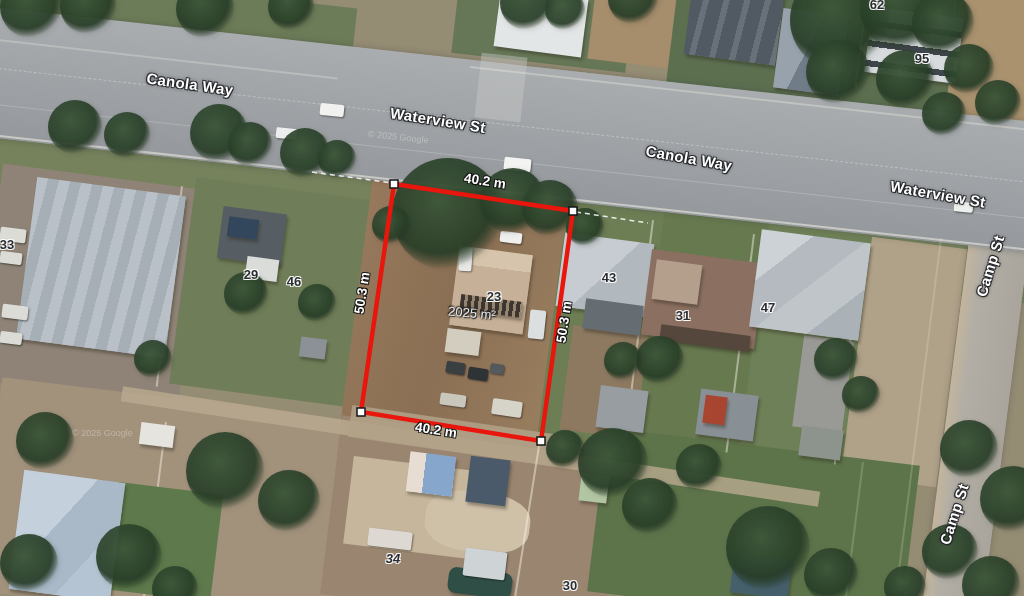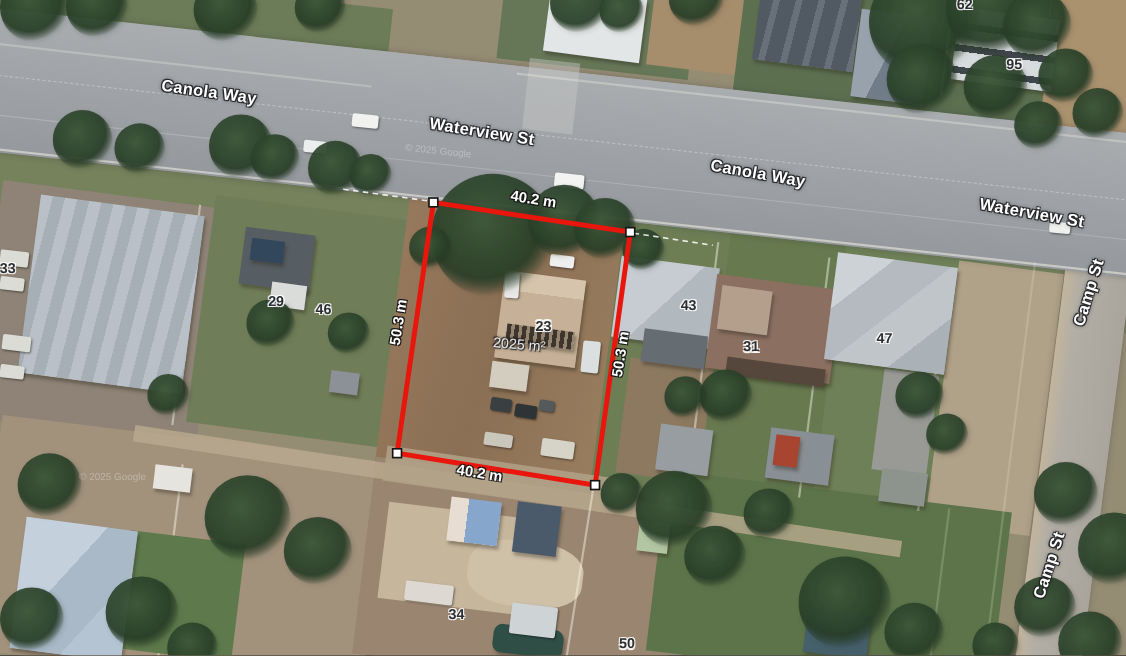--- a/index.html
+++ b/index.html
@@ -209,24 +209,24 @@
   <div class="lbl slabel" style="left:438px;top:120px;transform:translate(-50%,-50%) rotate(9deg);">Waterview St</div>
   <div class="lbl slabel" style="left:689px;top:158px;transform:translate(-50%,-50%) rotate(10deg);">Canola Way</div>
   <div class="lbl slabel" style="left:938px;top:194px;transform:translate(-50%,-50%) rotate(10deg);">Waterview St</div>
   <div class="lbl slabel" style="left:990px;top:266px;transform:translate(-50%,-50%) rotate(-73deg);">Camp St</div>
   <div class="lbl slabel" style="left:954px;top:514px;transform:translate(-50%,-50%) rotate(-72deg);">Camp St</div>
 
   <div class="lbl plabel" style="left:7px;top:244px;transform:translate(-50%,-50%);">33</div>
   <div class="lbl plabel" style="left:251px;top:274px;transform:translate(-50%,-50%);">29</div>
   <div class="lbl plabel" style="left:294px;top:281px;transform:translate(-50%,-50%);">46</div>
   <div class="lbl plabel" style="left:494px;top:296px;transform:translate(-50%,-50%);">23</div>
-  <div class="lbl plabel" style="left:609px;top:277px;transform:translate(-50%,-50%);margin-left:17px;">43</div>
+  <div class="lbl plabel" style="left:609px;top:277px;transform:translate(-50%,-50%);">43</div>
   <div class="lbl plabel" style="left:683px;top:315px;transform:translate(-50%,-50%);">31</div>
-  <div class="lbl plabel" style="left:804px;top:307px;transform:translate(-50%,-50%);">47</div>
+  <div class="lbl plabel" style="left:768px;top:307px;transform:translate(-50%,-50%);">47</div>
   <div class="lbl plabel" style="left:877px;top:4px;transform:translate(-50%,-50%);">62</div>
   <div class="lbl plabel" style="left:922px;top:58px;transform:translate(-50%,-50%);">95</div>
-  <div class="lbl plabel" style="left:415px;top:558px;transform:translate(-50%,-50%);">34</div>
-  <div class="lbl plabel" style="left:570px;top:585px;transform:translate(-50%,-50%);">50</div>
+  <div class="lbl plabel" style="left:393px;top:558px;transform:translate(-50%,-50%);font-style:italic;">34</div>
+  <div class="lbl plabel" style="left:570px;top:585px;transform:translate(-50%,-50%);">30</div>
 
   <div class="wm" style="left:368px;top:132px;transform:rotate(6deg);">© 2025 Google</div>
   <div class="wm" style="left:72px;top:428px;">© 2025 Google</div>
 
 </div>
 
 </body></html>

